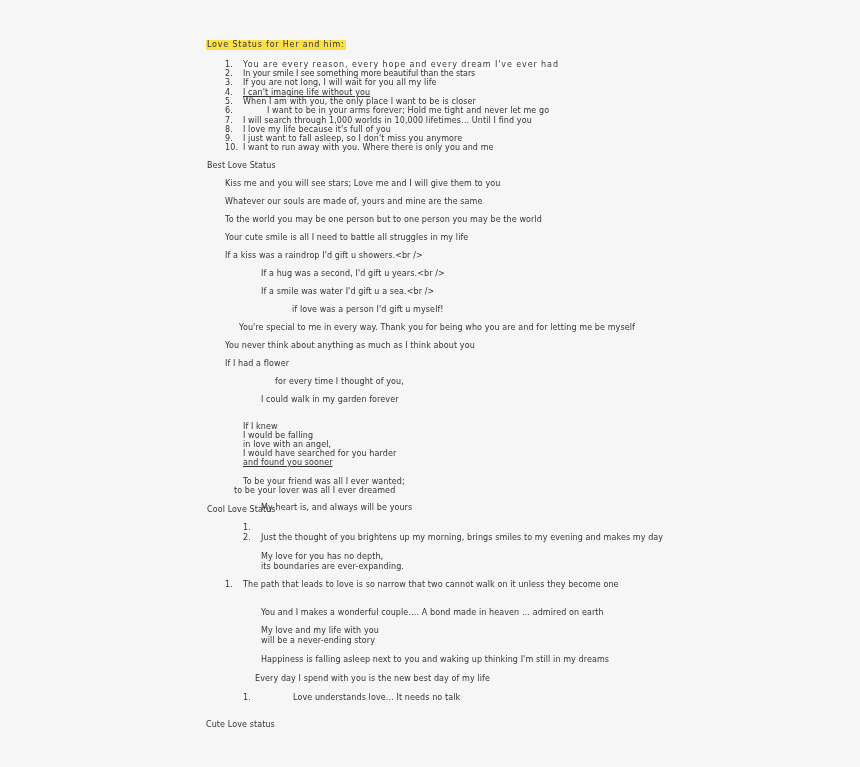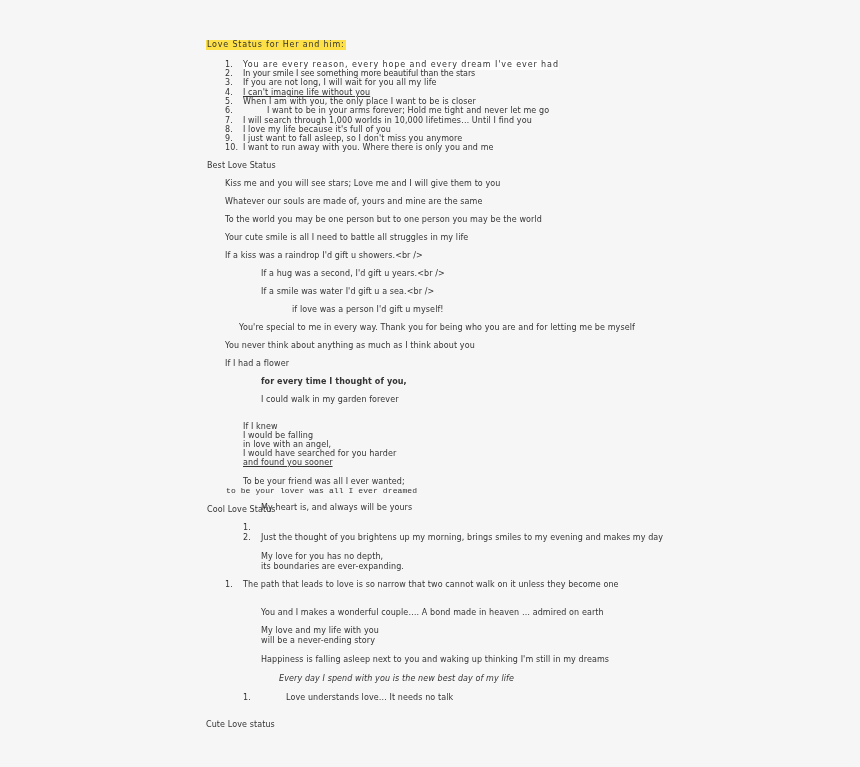--- a/index.html
+++ b/index.html
@@ -65,35 +65,35 @@
   <div class="abs" style="left:225px;top:197px;">Whatever our souls are made of, yours and mine are the same</div>
   <div class="abs" style="left:225px;top:215px;">To the world you may be one person but to one person you may be the world</div>
   <div class="abs" style="left:225px;top:233px;">Your cute smile is all I need to battle all struggles in my life</div>
   <div class="abs" style="left:225px;top:251px;">If a kiss was a raindrop I'd gift u showers.&lt;br /&gt;</div>
   <div class="abs" style="left:261px;top:269px;">If a hug was a second, I'd gift u years.&lt;br /&gt;</div>
   <div class="abs" style="left:261px;top:287px;">If a smile was water I'd gift u a sea.&lt;br /&gt;</div>
   <div class="abs" style="left:261px;top:305px;padding-left:31px;">if love was a person I'd gift u myself!</div>
   <div class="abs" style="left:239px;top:323px;">You're special to me in every way. Thank you for being who you are and for letting me be myself</div>
   <div class="abs" style="left:225px;top:341px;">You never think about anything as much as I think about you</div>
   <div class="abs" style="left:225px;top:359px;">If I had a flower</div>
-  <div class="abs" style="left:261px;top:377px;font-weight:bold;">for every time I thought of you,</div>
+  <div class="abs" style="left:275px;top:377px;">for every time I thought of you,</div>
   <div class="abs" style="left:261px;top:395px;">I could walk in my garden forever</div>
 </div>
 
 <div>
   <div class="abs" style="left:243px;top:422px;">If I knew</div>
   <div class="abs" style="left:243px;top:431px;">I would be falling</div>
   <div class="abs" style="left:243px;top:440px;">in love with an angel,</div>
   <div class="abs" style="left:243px;top:449px;">I would have searched for you harder</div>
   <div class="abs" style="left:243px;top:458px;text-decoration:underline;">and found you sooner</div>
 </div>
 
 <div>
   <div class="abs" style="left:243px;top:477px;">To be your friend was all I ever wanted;</div>
-  <div class="abs" style="left:226px;top:486px;font-family:Liberation Mono, monospace;">to be your lover was all I ever dreamed</div>
+  <div class="abs" style="left:234px;top:486px;">to be your lover was all I ever dreamed</div>
 </div>
 
 <div class="abs" style="left:207px;top:505px;">Cool Love Status</div>
 
 <div>
   <div class="abs" style="left:243px;top:523px;">1.</div>
   <div class="abs" style="left:261px;top:495px;margin-top:8px;">My heart is, and always will be yours</div>
   <div class="abs" style="left:243px;top:533px;">2.</div>
   <div class="abs" style="left:261px;top:533px;">Just the thought of you brightens up my morning, brings smiles to my evening and makes my day</div>
 </div>
@@ -109,20 +109,20 @@
 </div>
 
 <div class="abs" style="left:261px;top:608px;">You and I makes a wonderful couple…. A bond made in heaven … admired on earth</div>
 
 <div>
   <div class="abs" style="left:261px;top:626px;">My love and my life with you</div>
   <div class="abs" style="left:261px;top:636px;">will be a never-ending story</div>
 </div>
 
 <div class="abs" style="left:261px;top:655px;">Happiness is falling asleep next to you and waking up thinking I'm still in my dreams</div>
-<div class="abs" style="left:279px;top:674px;font-style:italic;">Every day I spend with you is the new best day of my life</div>
+<div class="abs" style="left:255px;top:674px;">Every day I spend with you is the new best day of my life</div>
 
 <div>
   <div class="abs" style="left:243px;top:693px;">1.</div>
-  <div class="abs" style="left:254px;top:693px;padding-left:32px;">Love understands love… It needs no talk</div>
+  <div class="abs" style="left:261px;top:693px;padding-left:32px;">Love understands love… It needs no talk</div>
 </div>
 
 <div class="abs" style="left:206px;top:720px;">Cute Love status</div>
 
 </body></html>

